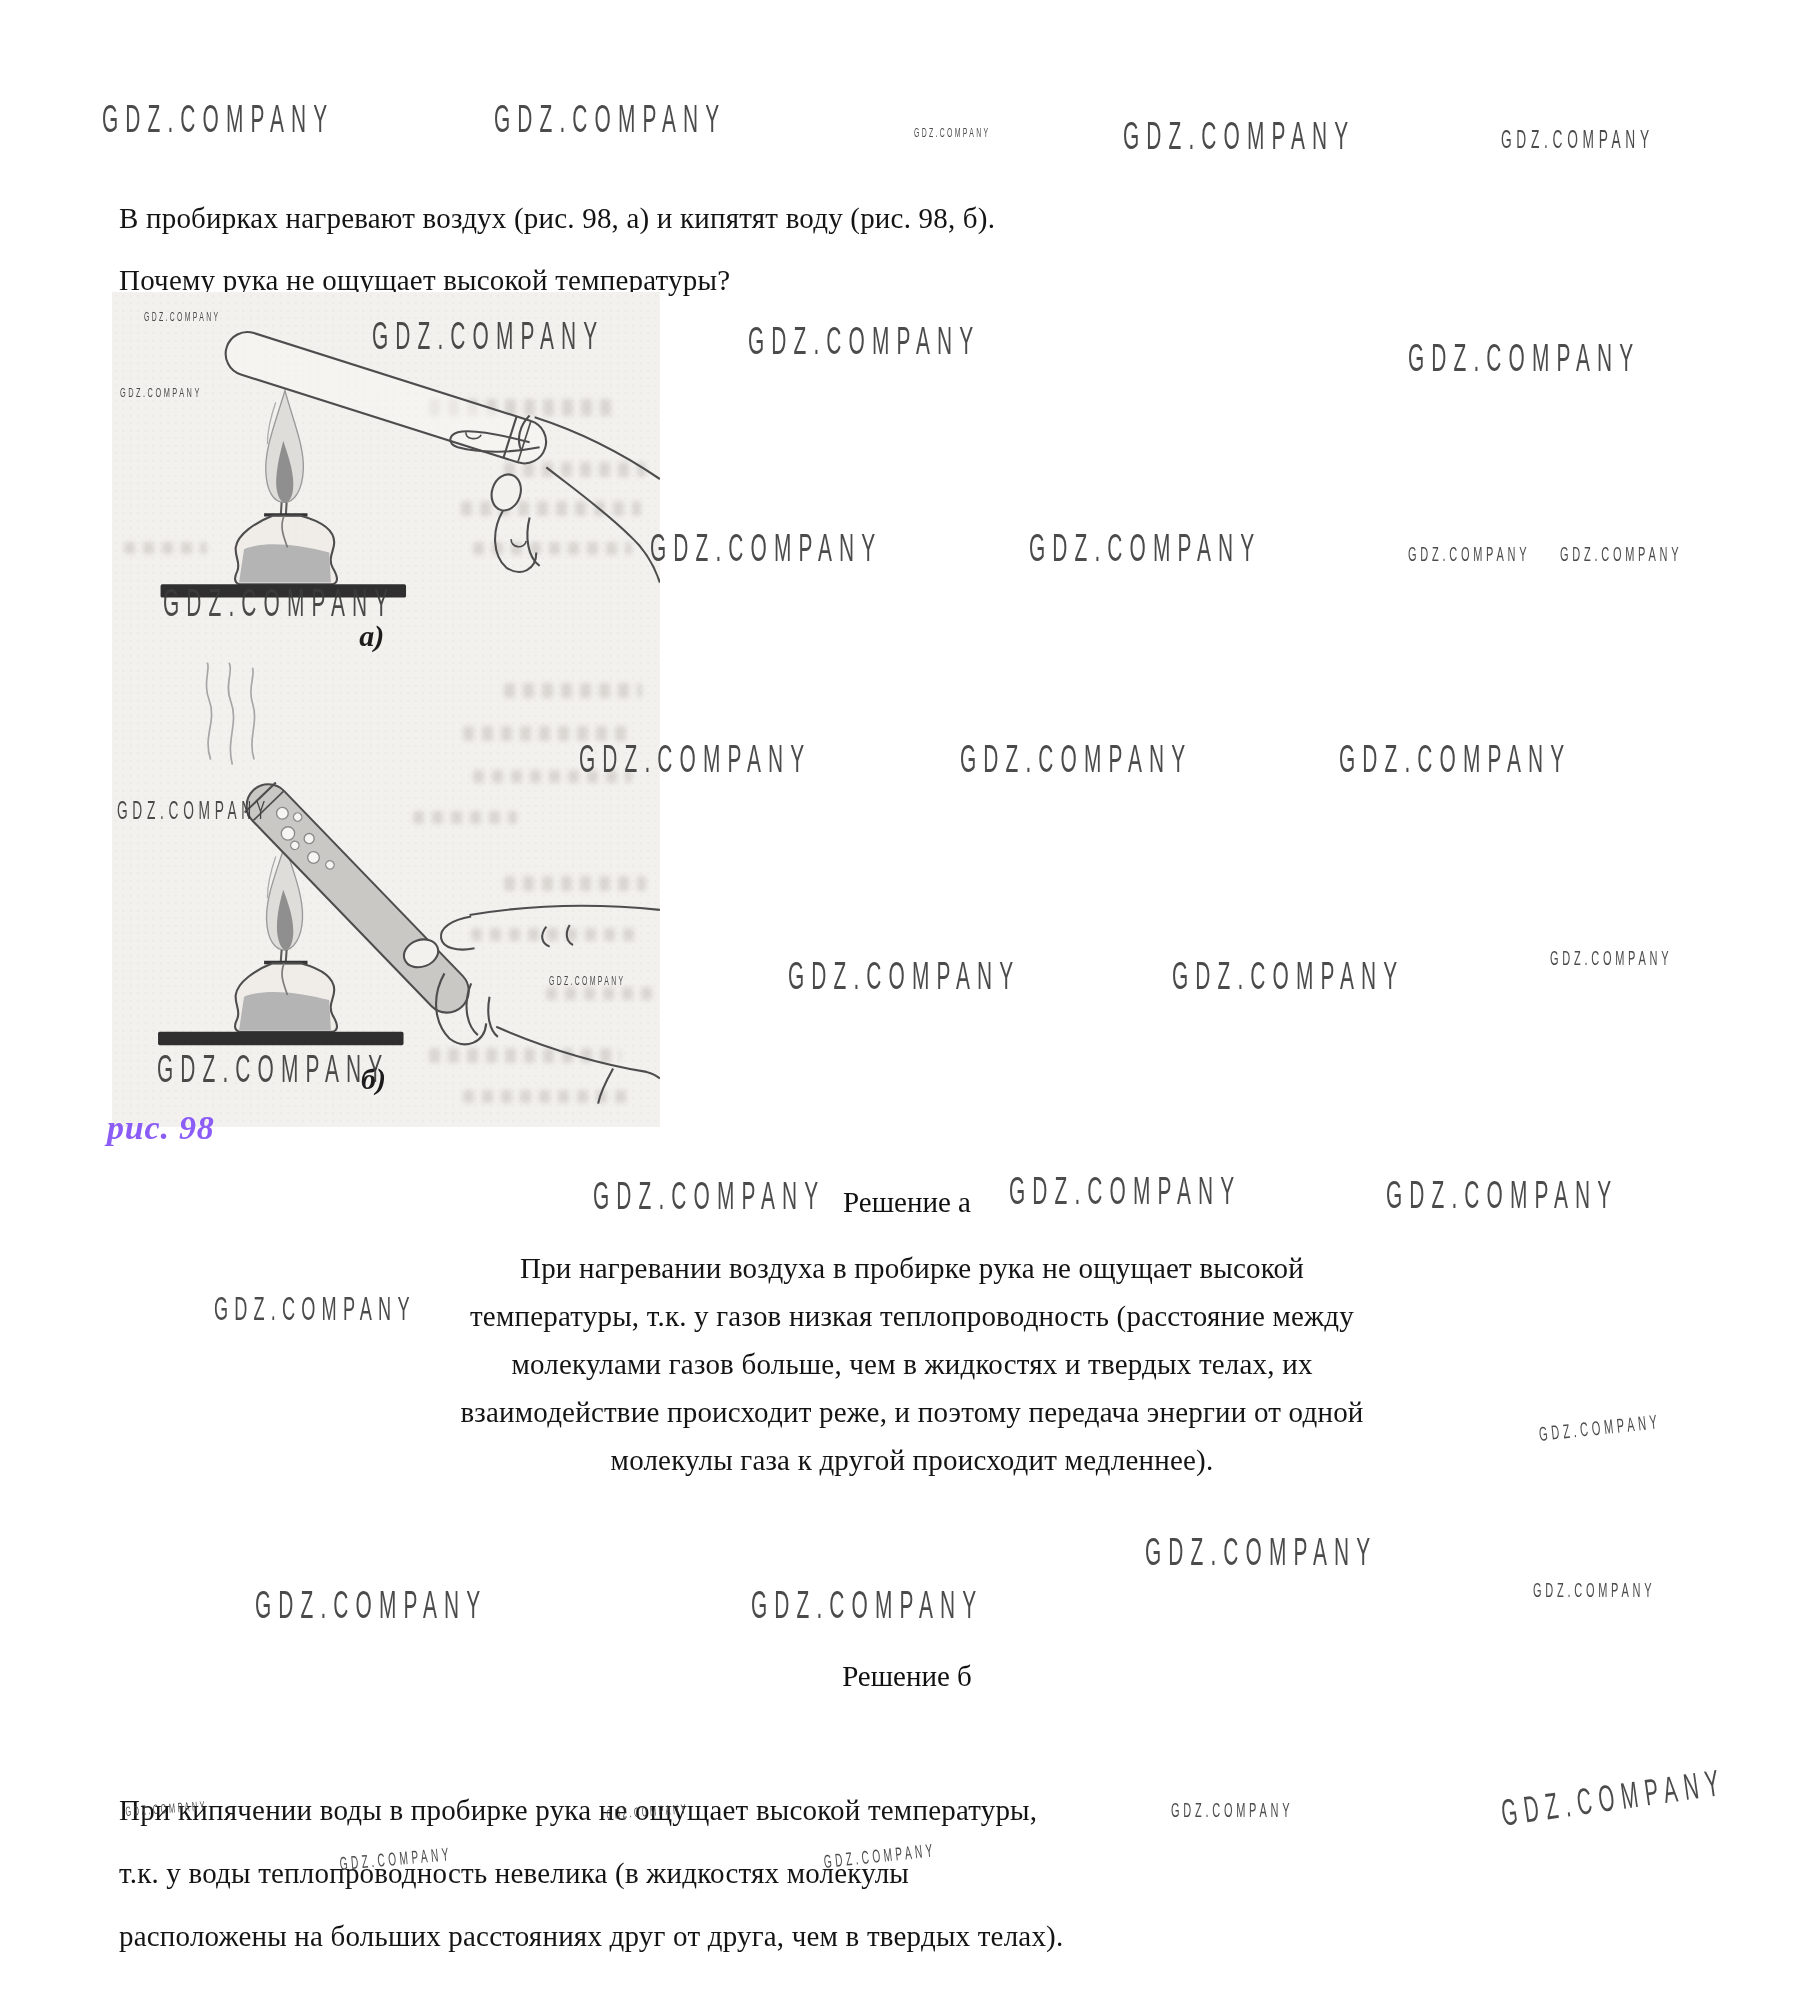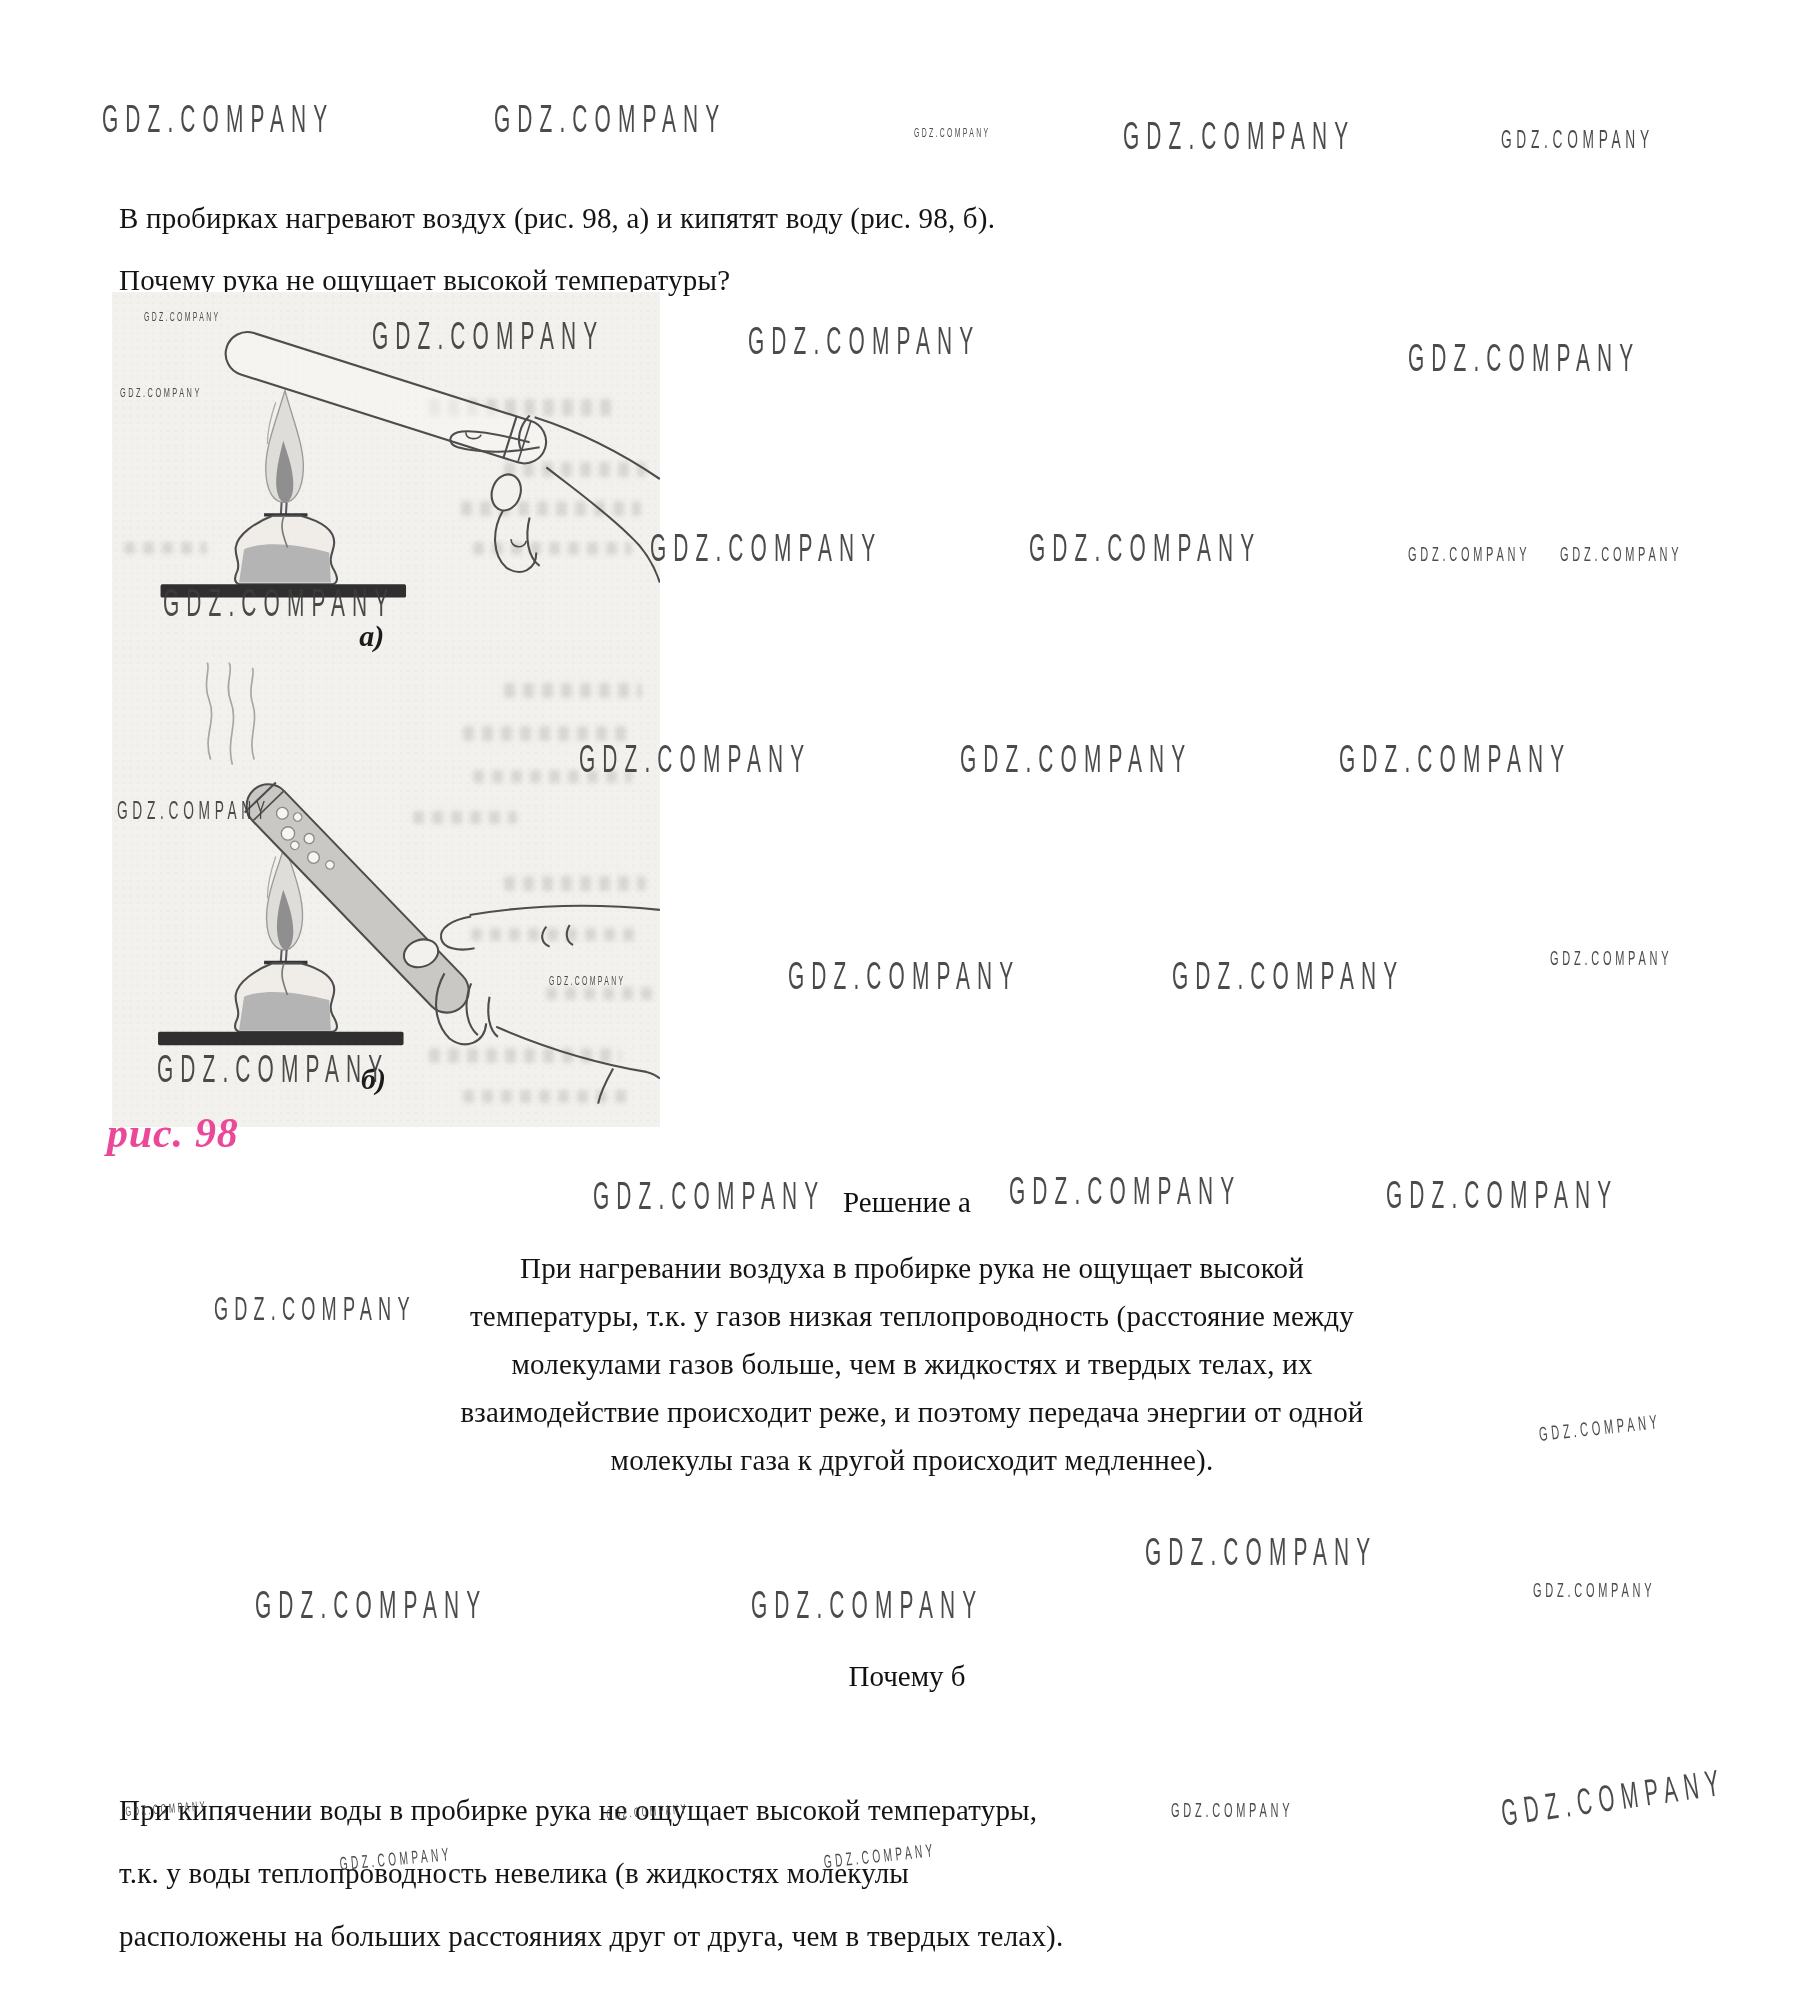--- a/index.html
+++ b/index.html
@@ -27,21 +27,21 @@
   .solution-a-text{top:1244px;width:1586px;line-height:48px;text-align:center;}
   .solution-b-text{top:1779px;width:1636px;line-height:63px;font-family:Liberation Serif, serif;}
   .section-heading{
     position:absolute;left:0;width:1814px;text-align:center;
     font-size:29px;color:#101010;line-height:1.15;
   }
   .heading-a{top:1186px;}
   .heading-b{top:1660px;}
   .figure-caption{
     position:absolute;left:107px;top:1109px;
-    font-size:42px;font-weight:bold;font-style:italic;color:#ec4899;
+    font-size:34px;font-weight:bold;font-style:italic;color:#8b5cf6;
     letter-spacing:0.8px;
   }
   
   .scan-block{
     position:absolute;left:112px;top:292px;width:548px;height:835px;
     background:#f3f1ee;
     background-image:radial-gradient(rgba(90,84,76,.05) 0.8px, transparent 1.2px);
     background-size:7.5px 7.5px;
     overflow:hidden;
   }
@@ -188,21 +188,21 @@
 
   <div class="figure-caption">рис. 98</div>
 
   <div class="section-heading heading-a">Решение а</div>
   <div class="para solution-a-text">При нагревании воздуха в пробирке рука не ощущает высокой
 температуры, т.к. у газов низкая теплопроводность (расстояние между
 молекулами газов больше, чем в жидкостях и твердых телах, их
 взаимодействие происходит реже, и поэтому передача энергии от одной
 молекулы газа к другой происходит медленнее).</div>
 
-  <div class="section-heading heading-b">Почему б</div>
+  <div class="section-heading heading-b">Решение б</div>
   <div class="para solution-b-text">При кипячении воды в пробирке рука не ощущает высокой температуры,
 т.к. у воды теплопроводность невелика (в жидкостях молекулы
 расположены на больших расстояниях друг от друга, чем в твердых телах).</div>
 
   <div id="wm-layer">
       <span class="wm" style="left: 102px; top: 100px; font-size: 38px; transform: scaleX(0.55);">GDZ.COMPANY</span>
       <span class="wm" style="left: 494px; top: 100px; font-size: 38px; transform: scaleX(0.55);">GDZ.COMPANY</span>
       <span class="wm" style="left: 914px; top: 127px; font-size: 12.5px; transform: scaleX(0.55);">GDZ.COMPANY</span>
       <span class="wm" style="left: 1123px; top: 117px; font-size: 38px; transform: scaleX(0.55);">GDZ.COMPANY</span>
       <span class="wm" style="left: 1501px; top: 127px; font-size: 25px; transform: scaleX(0.55);">GDZ.COMPANY</span>

